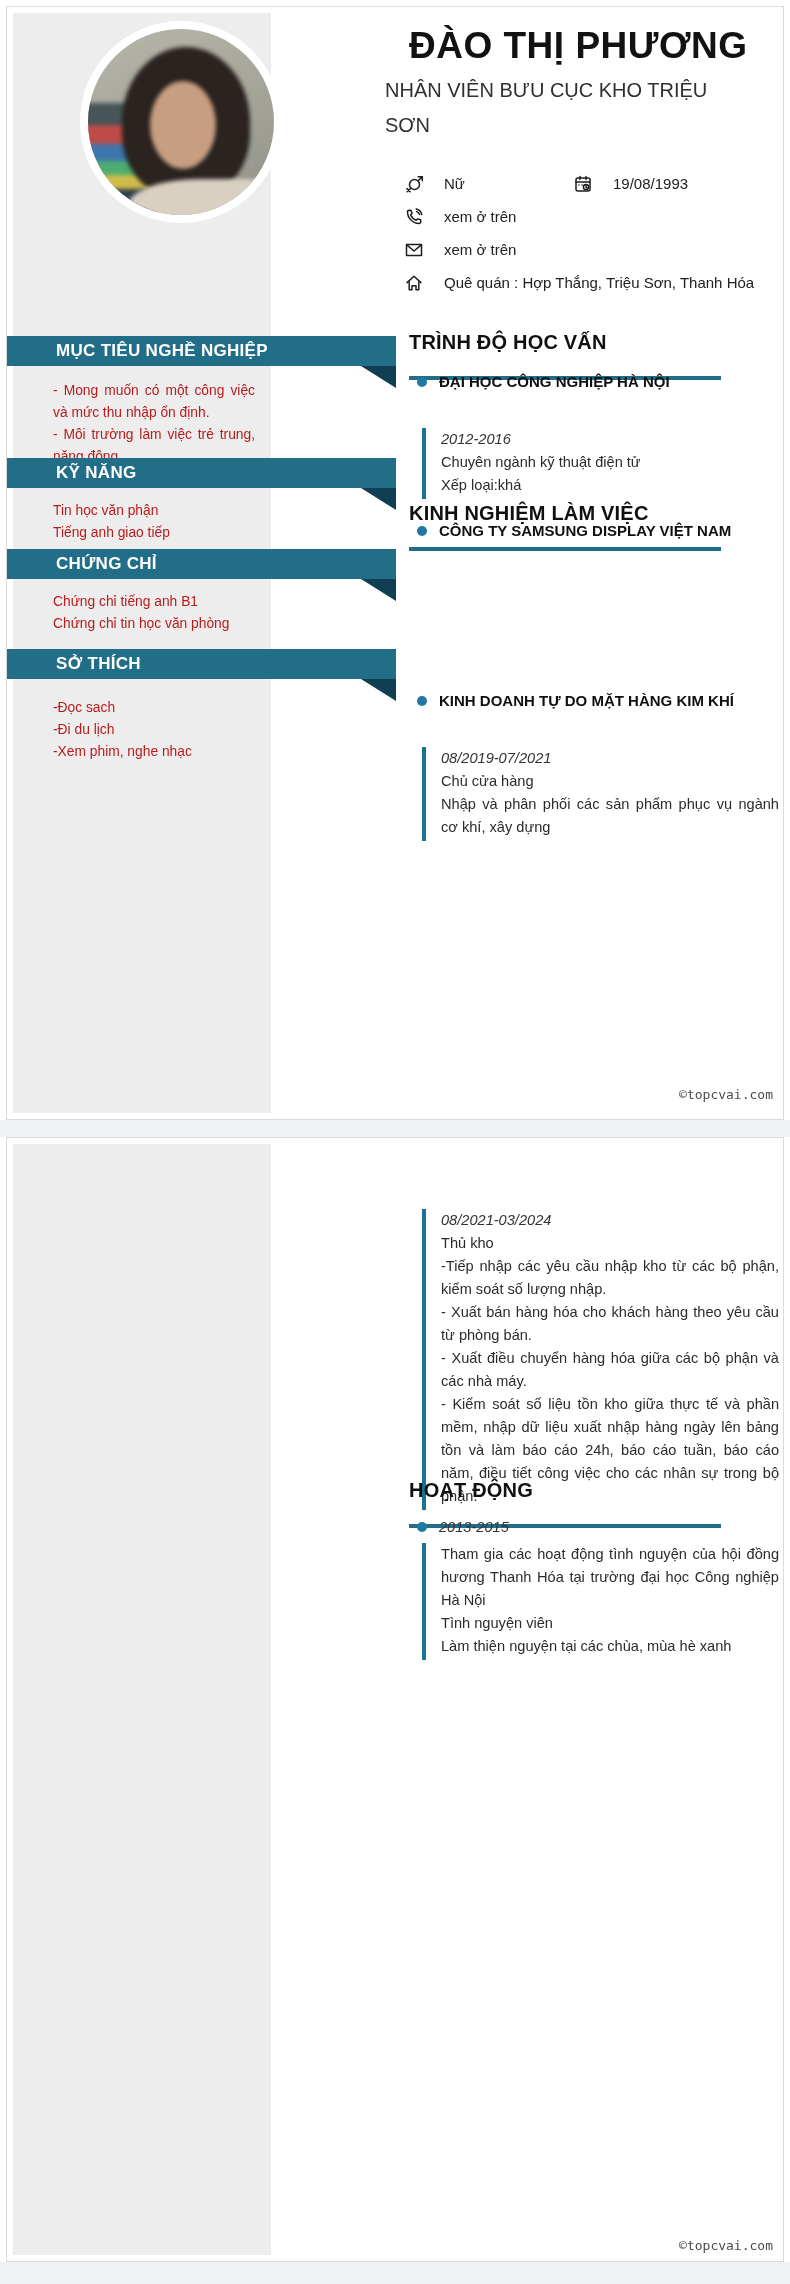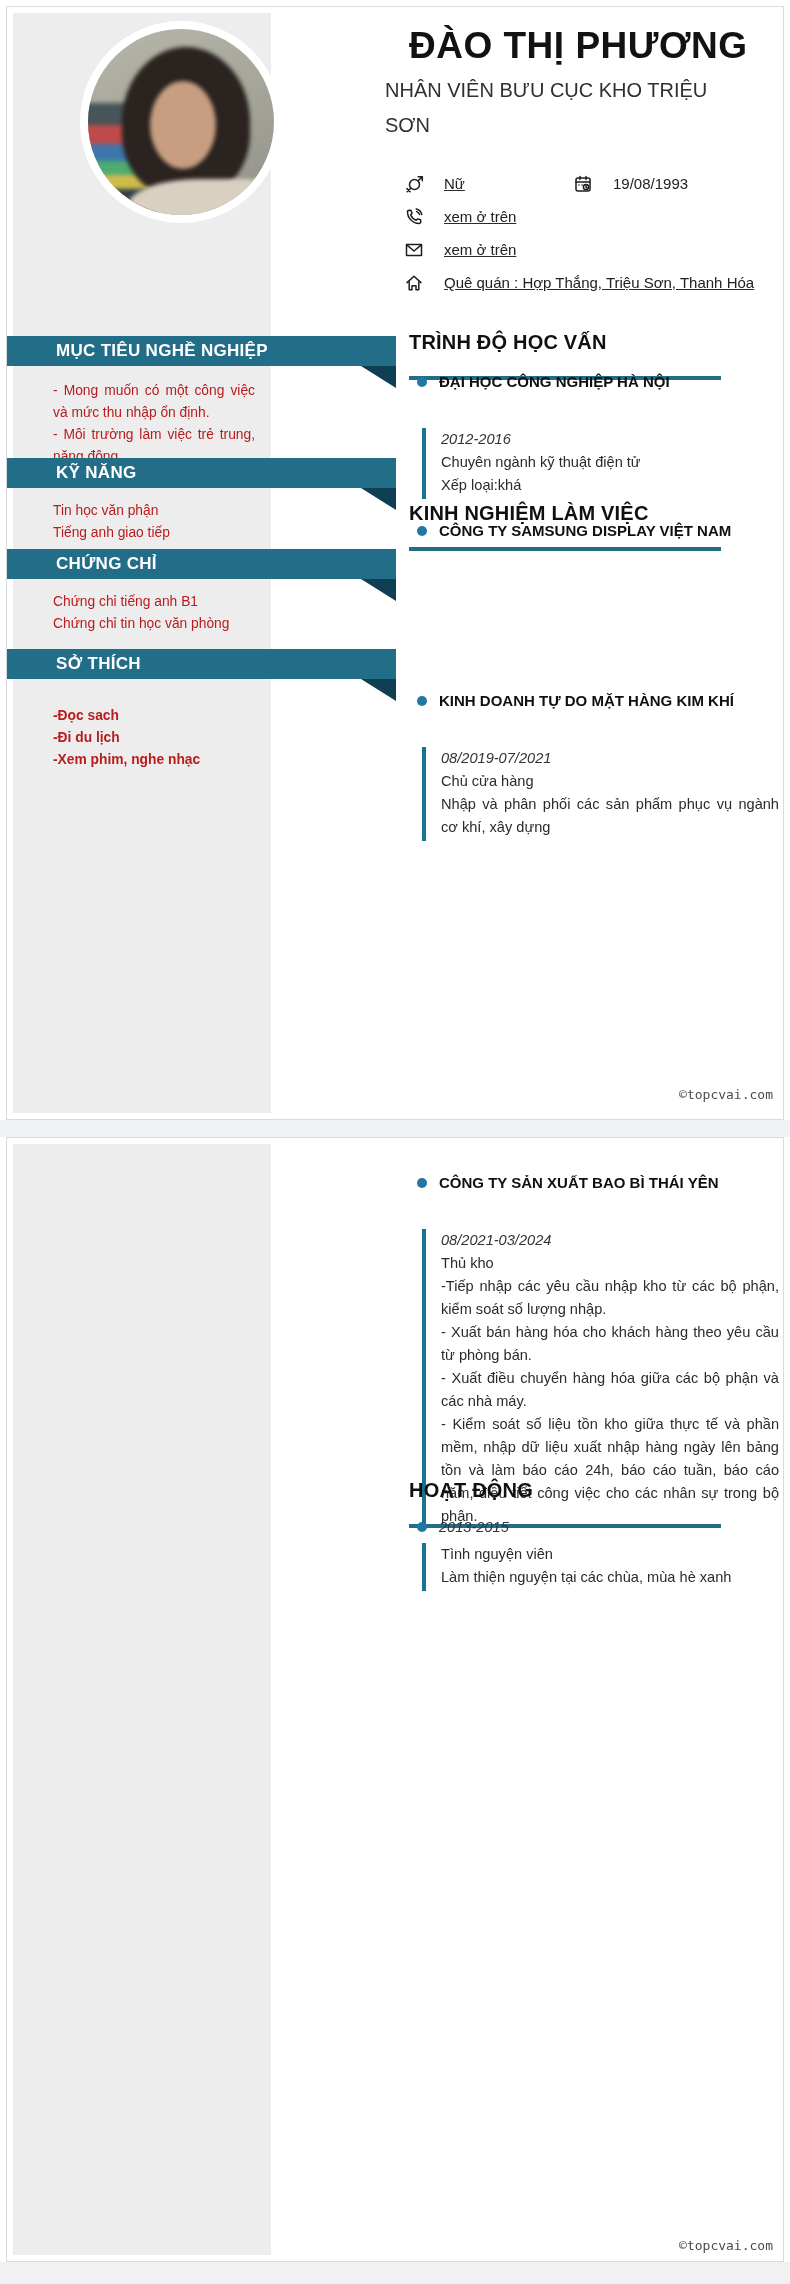--- a/index.html
+++ b/index.html
@@ -29,39 +29,39 @@
   .photo-img>div{position:absolute;filter:blur(2px);}
   .ph-tv{left:-6px;top:74px;width:74px;height:120px;
     background:linear-gradient(180deg,#37474f 0 18%,#c23b3b 18% 34%,#2b6fb0 34% 48%,#3fae6b 48% 60%,#d8c13f 60% 72%,#223140 72% 100%);opacity:.85;}
   .ph-hair{left:34px;top:18px;width:128px;height:150px;border-radius:50% 50% 42% 42%;background:#2a2320;}
   .ph-face{left:62px;top:52px;width:66px;height:88px;border-radius:50%;background:#c79e81;}
   .ph-jacket{left:40px;top:150px;width:160px;height:60px;border-radius:45% 30% 0 0;background:#d9d0c1;}
 
   
   .name{position:absolute;left:402px;top:18px;font-size:37px;font-weight:700;color:#121212;letter-spacing:.5px;}
   .job-title{position:absolute;left:378px;top:66px;width:330px;font-size:20px;line-height:35px;color:#303030;}
-  .info{position:absolute;left:397px;top:166px;width:370px;text-decoration:underline;}
+  .info{position:absolute;left:397px;top:166px;width:370px;}
   .info-row{display:flex;align-items:center;height:21px;margin-bottom:12px;position:relative;}
   .info-icon{width:24px;height:21px;flex:0 0 24px;margin-right:16px;display:flex;align-items:center;}
   .info-icon svg{width:20px;height:20px;stroke:#1d1d1f;fill:none;stroke-width:1.5;stroke-linecap:round;stroke-linejoin:round;}
   .info-text{font-size:15px;color:#212121;}
   .cell-right{position:absolute;left:169px;top:0;display:flex;align-items:center;height:21px;}
 
   
   .side-section{position:absolute;left:0;width:389px;}
   .ribbon{position:relative;width:389px;height:30px;background:var(--accent);color:#ffffff;
     font-size:17px;font-weight:700;line-height:30px;padding-left:49px;letter-spacing:.3px;}
   .ribbon::after{content:'';position:absolute;right:0;top:30px;width:35px;height:22px;
     background:var(--accent-dark);clip-path:polygon(0 0,100% 0,100% 100%);}
   .side-items{margin:12px 0 0 46px;width:202px;font-size:13.8px;line-height:22px;color:#b91c1c;}
   .side-items .just{text-align:justify;}
   .s0{top:329px;} .s0 .side-items{margin-top:14px;}
   .s1{top:451px;}
   .s2{top:542px;}
-  .s3{top:642px;} .s3 .side-items{margin-top:26px;font-weight:bold;}
+  .s3{top:642px;} .s3 .side-items{margin-top:18px;}
 
   
   .heading{position:absolute;left:402px;width:312px;font-size:20px;font-weight:700;color:#101010;
     letter-spacing:.2px;padding-bottom:22px;border-bottom:4px solid var(--accent);}
   .h-edu{top:324px;} .h-exp{top:495px;} .h-act{top:341px;}
 
   .entry{position:absolute;left:402px;width:372px;}
   .e-edu{top:365px;} .e-sam{top:514px;} .e-kd{top:684px;} .e-ty{top:35px;} .e-act{top:379px;}
   .entry-title{position:relative;padding-left:30px;font-size:15px;font-weight:700;color:#101010;
     line-height:20px;margin-bottom:6px;}
@@ -201,34 +201,34 @@
     </div>
   </div>
 
   <div class="watermark wm1">©topcvai.com</div>
 </div>
 
 <div class="page page2">
   <div class="sidebar-bg" style="left:6px;top:6px;"></div>
 
   <div class="entry e-ty">
-    <div class="entry-title">CÔNG TY SẢN XUẤT BAO BÌ THÁI YÊN</div>
     <div class="entry-body">
       <div class="date">08/2021-03/2024</div>
       <div>Thủ kho</div>
       <div class="just">-Tiếp nhập các yêu cầu nhập kho từ các bộ phận, kiểm soát số lượng nhập.</div>
       <div class="just">- Xuất bán hàng hóa cho khách hàng theo yêu cầu từ phòng bán.</div>
       <div class="just">- Xuất điều chuyển hàng hóa giữa các bộ phận và các nhà máy.</div>
       <div class="just">- Kiểm soát số liệu tồn kho giữa thực tế và phần mềm, nhập dữ liệu xuất nhập hàng ngày lên bảng tồn và làm báo cáo 24h, báo cáo tuần, báo cáo năm, điều tiết công việc cho các nhân sự trong bộ phận.</div>
     </div>
   </div>
 
   <div class="heading h-act">HOẠT ĐỘNG</div>
   <div class="entry e-act">
     <div class="entry-title italic">2013-2015</div>
     <div class="entry-body">
+      <div class="just">Tham gia các hoạt động tình nguyện của hội đồng hương Thanh Hóa tại trường đại học Công nghiệp Hà Nội</div>
       <div>Tình nguyện viên</div>
       <div>Làm thiện nguyện tại các chùa, mùa hè xanh</div>
     </div>
   </div>
 
   <div class="watermark wm2">©topcvai.com</div>
 </div>
 
 </body></html>

